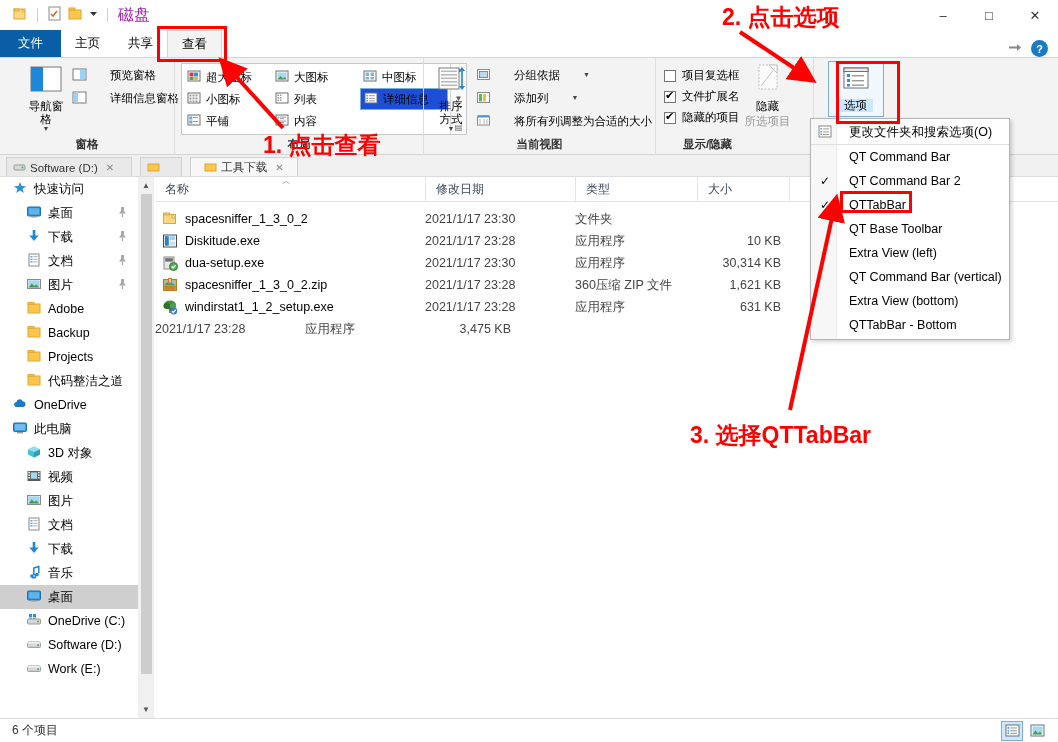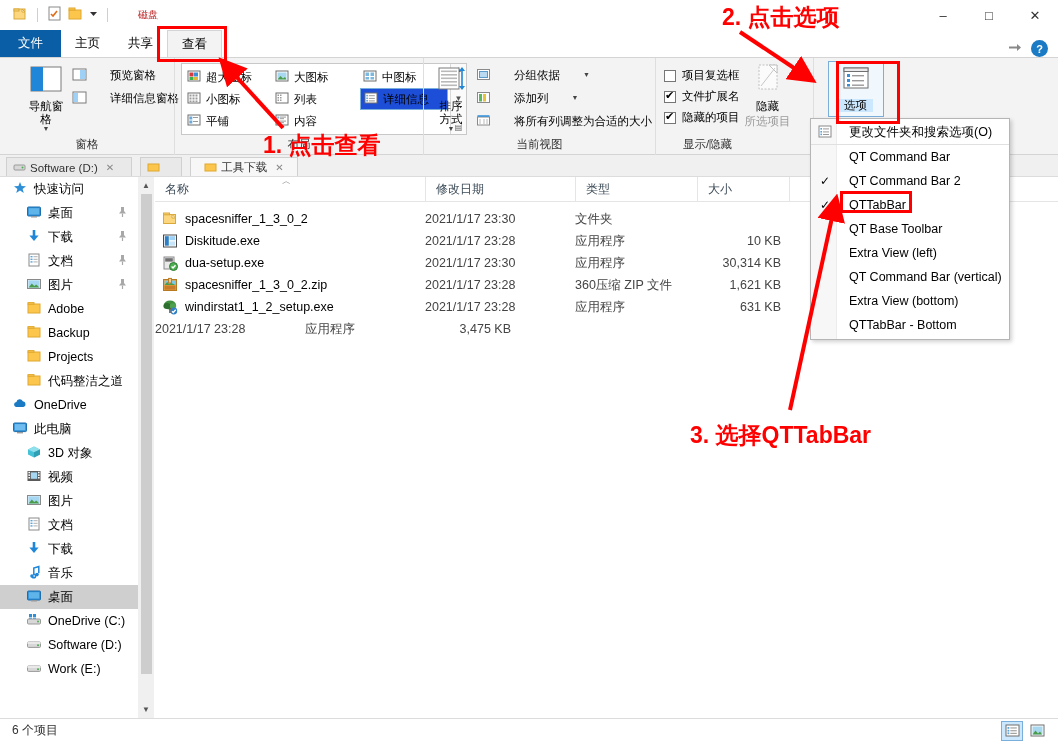--- a/index.html
+++ b/index.html
@@ -13,21 +13,21 @@
   }
   #app { position: relative; width: 1058px; height: 742px; background: #fff; }
 
   
   .titlebar {
     position: absolute; left: 0; top: 0; width: 1058px; height: 30px;
     background: #ffffff; display: flex; align-items: center;
   }
   .qat { display: flex; align-items: center; padding-left: 12px; gap: 4px; }
   .sep-v { width: 1px; height: 14px; background: #cfcfcf; margin: 0 4px; }
-  .title-text { margin-left: 22px; font-size: 10px; color: #b91c1c; }
+  .title-text { margin-left: 2px; font-size: 16px; color: #a21caf; }
   .wcbtns { margin-left: auto; display: flex; height: 30px; }
   .wcbtn {
     width: 46px; height: 30px; display: flex; align-items: center; justify-content: center;
     font-size: 13px; color: #333;
   }
 
   
   .tabstrip {
     position: absolute; left: 0; top: 30px; width: 1058px; height: 27px;
     display: flex; align-items: flex-end;
@@ -44,21 +44,21 @@
 
   
   .ribbon {
     position: absolute; left: 0; top: 57px; width: 1058px; height: 98px;
     background: #f3f3f3; border-top: 1px solid #d4d4d4; border-bottom: 1px solid #d4d4d4;
     display: flex;
   }
   .rgroup { position: relative; height: 97px; padding: 3px 6px 0 6px; display: flex; flex-direction: column; }
   .rgroup + .rgroup { border-left: 1px solid #dedede; }
   .rgroup-body { display: flex; flex: 1; align-items: flex-start; }
-  .rgroup-label { text-align: center; font-size: 11.5px; color: #333; padding-bottom: 3px; }
+  .rgroup-label { text-align: center; font-size: 11.5px; color: #333; padding-bottom: 3px; font-weight: bold; }
 
   .bigbtn { width: 62px; display: flex; flex-direction: column; align-items: center;
             padding-top: 4px; }
   .bigbtn .lbl { font-size: 11.5px; text-align: center; line-height: 13px; margin-top: 2px; }
   .caret { font-size: 7px; line-height: 6px; color: #444; }
 
   .smallcol { display: flex; flex-direction: column; gap: 3px; padding-top: 4px; }
   .smallbtn { display: flex; align-items: center; gap: 23px; font-size: 11.5px; padding: 1px 4px; height: 20px; white-space: nowrap; }
   .smallbtn .lbl { line-height: 14px; }
 

